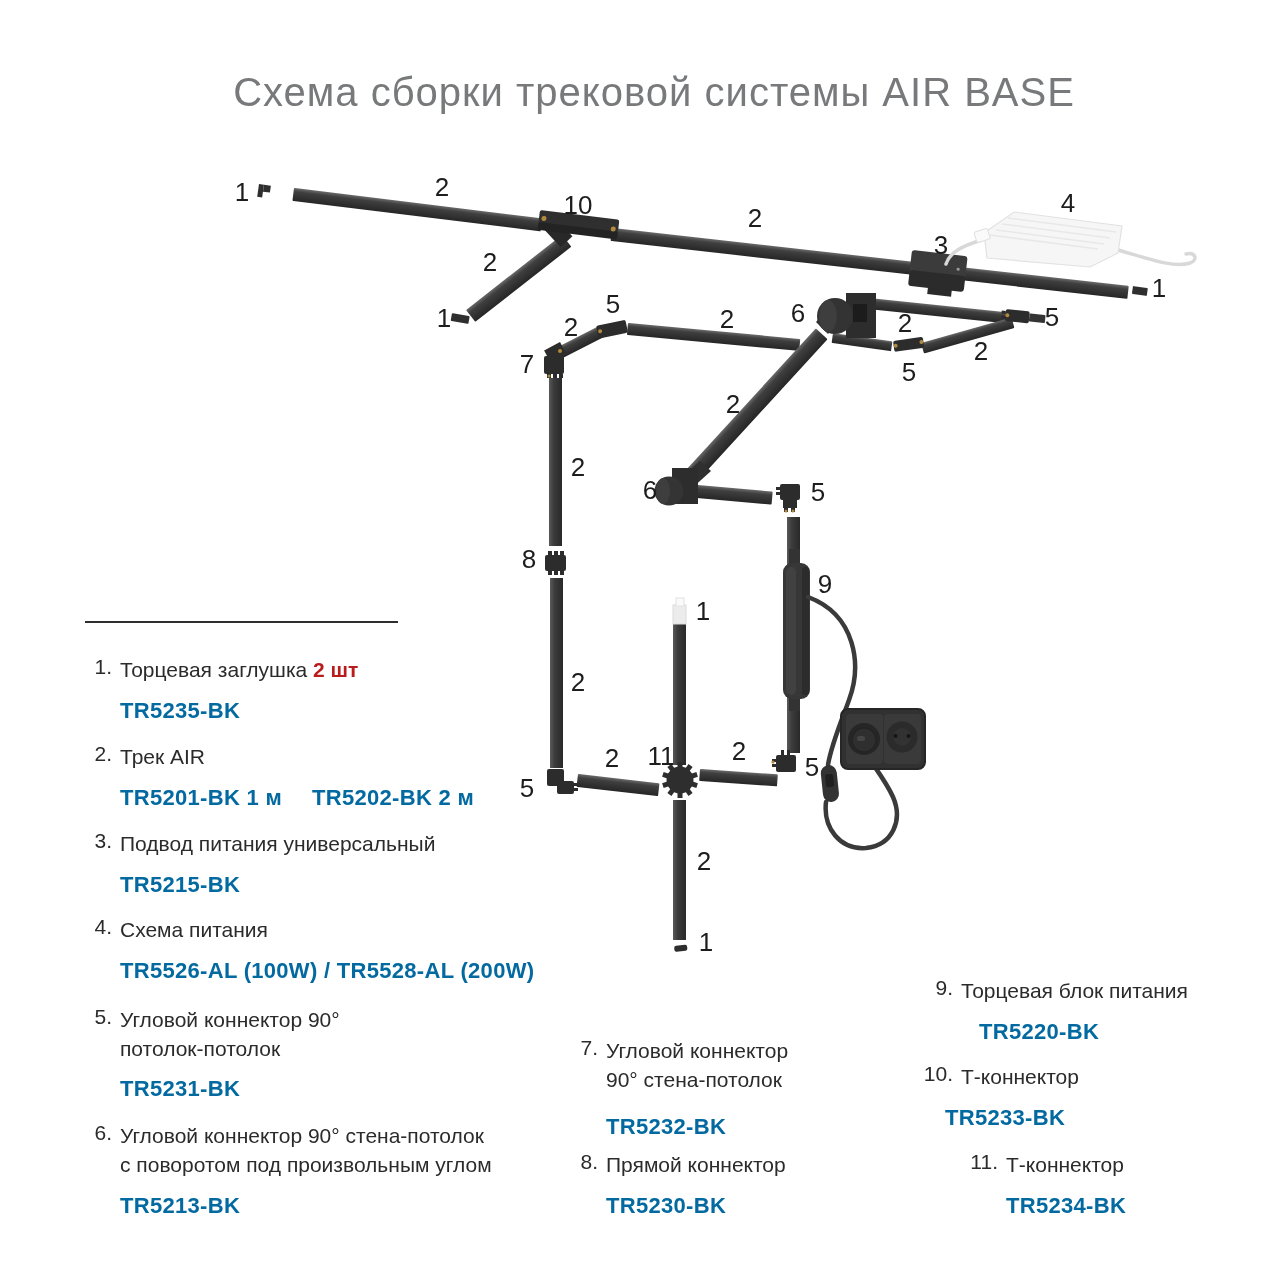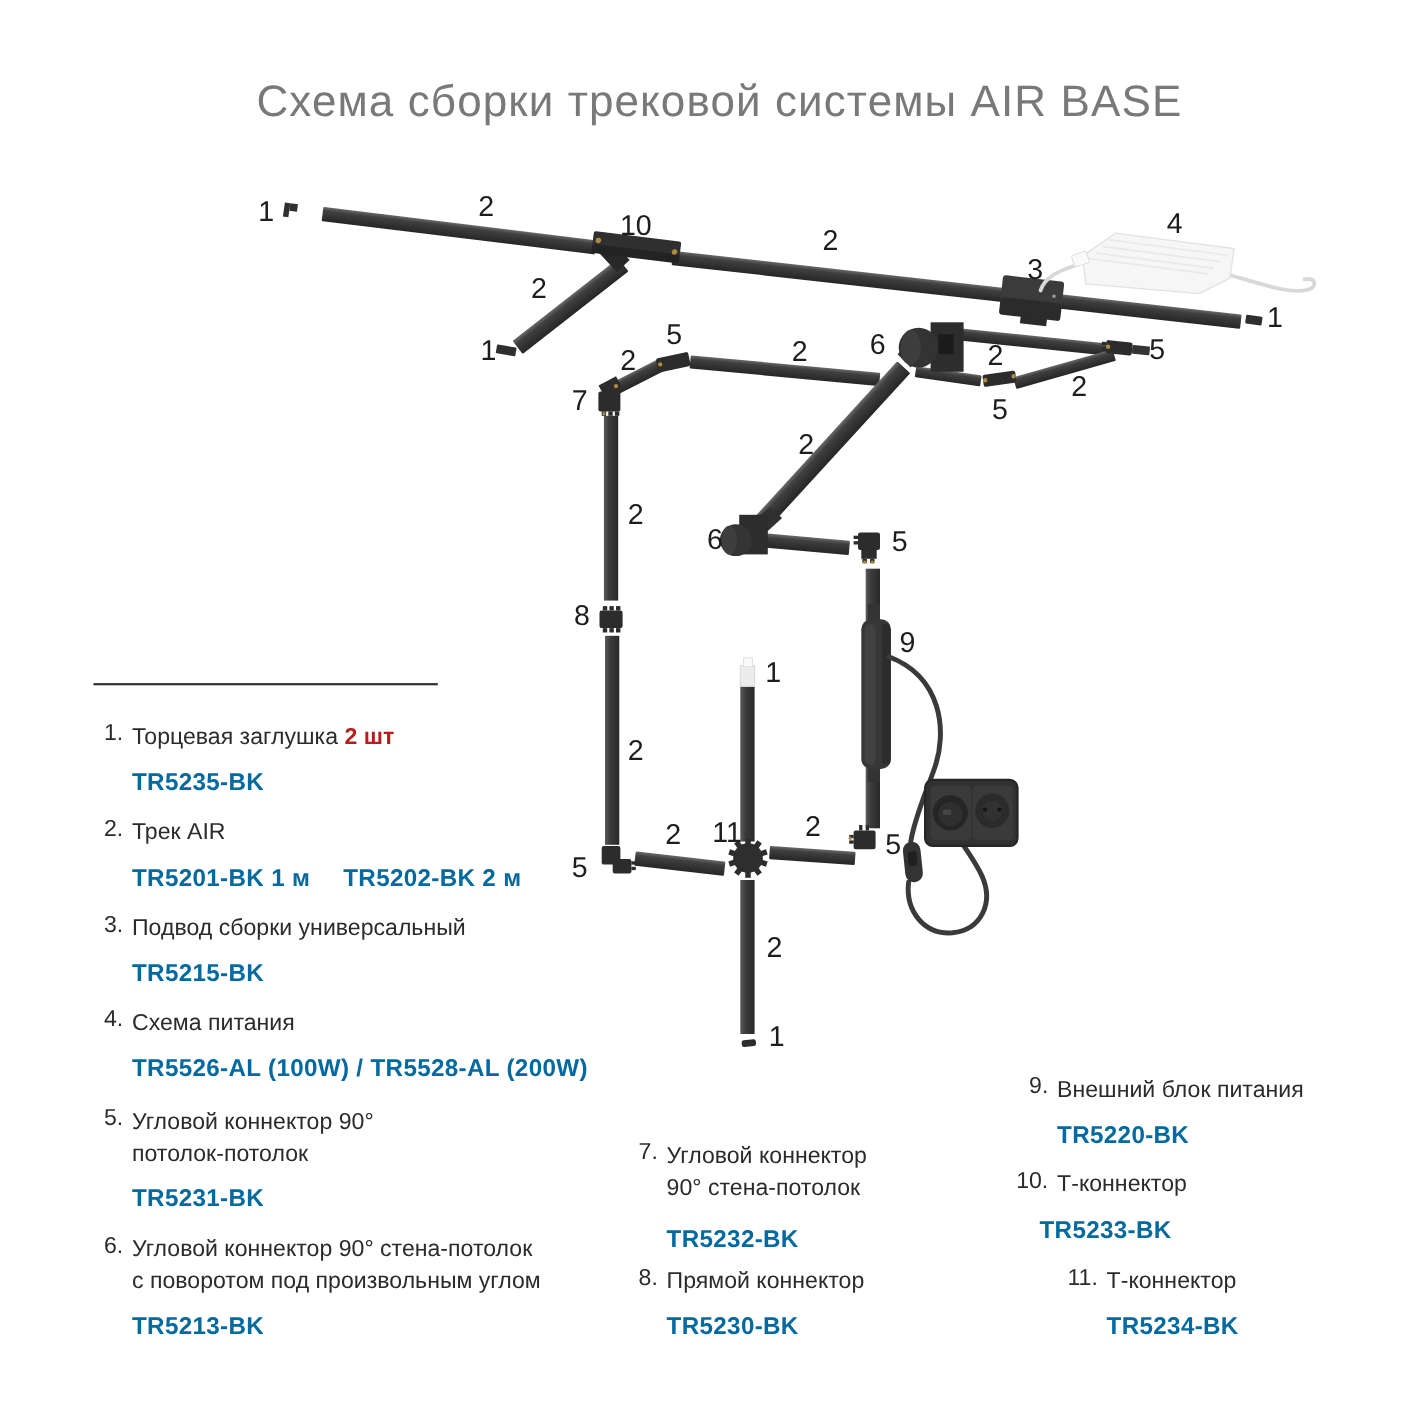--- a/index.html
+++ b/index.html
@@ -292,21 +292,21 @@
       <div class="li" style="left: 76px; top: 742px;">
         <div class="li-row">
           <span class="li-num" style="width: 36px;">2.</span>
           <span class="li-name">Трек AIR</span>
         </div>
         <div class="li-code" style="margin-left: 44px;"><span style="margin-right: 30px;">TR5201-BK  1 м</span><span>TR5202-BK  2 м</span></div>
       </div>
       <div class="li" style="left: 76px; top: 829px;">
         <div class="li-row">
           <span class="li-num" style="width: 36px;">3.</span>
-          <span class="li-name">Подвод сборки универсальный</span>
+          <span class="li-name">Подвод питания универсальный</span>
         </div>
         <div class="li-code" style="margin-left: 44px;"><span>TR5215-BK</span></div>
       </div>
       <div class="li" style="left: 76px; top: 915px;">
         <div class="li-row">
           <span class="li-num" style="width: 36px;">4.</span>
           <span class="li-name">Схема питания</span>
         </div>
         <div class="li-code" style="margin-left: 44px;"><span>TR5526-AL (100W) / TR5528-AL (200W)</span></div>
       </div>
@@ -334,23 +334,23 @@
       <div class="li" style="left: 562px; top: 1150px;">
         <div class="li-row">
           <span class="li-num" style="width: 36px;">8.</span>
           <span class="li-name">Прямой коннектор</span>
         </div>
         <div class="li-code" style="margin-left: 44px;"><span>TR5230-BK</span></div>
       </div>
       <div class="li" style="left: 915px; top: 976px;">
         <div class="li-row">
           <span class="li-num" style="width: 38px;">9.</span>
-          <span class="li-name">Внешний блок питания</span>
-        </div>
-        <div class="li-code" style="margin-left: 46px;"><span>TR5220-BK</span></div>
+          <span class="li-name">Торцевая блок питания</span>
+        </div>
+        <div class="li-code" style="margin-left: 64px;"><span>TR5220-BK</span></div>
       </div>
       <div class="li" style="left: 915px; top: 1062px;">
         <div class="li-row">
           <span class="li-num" style="width: 38px;">10.</span>
           <span class="li-name">Т-коннектор</span>
         </div>
         <div class="li-code" style="margin-left: 30px;"><span>TR5233-BK</span></div>
       </div>
       <div class="li" style="left: 960px; top: 1150px;">
         <div class="li-row">

